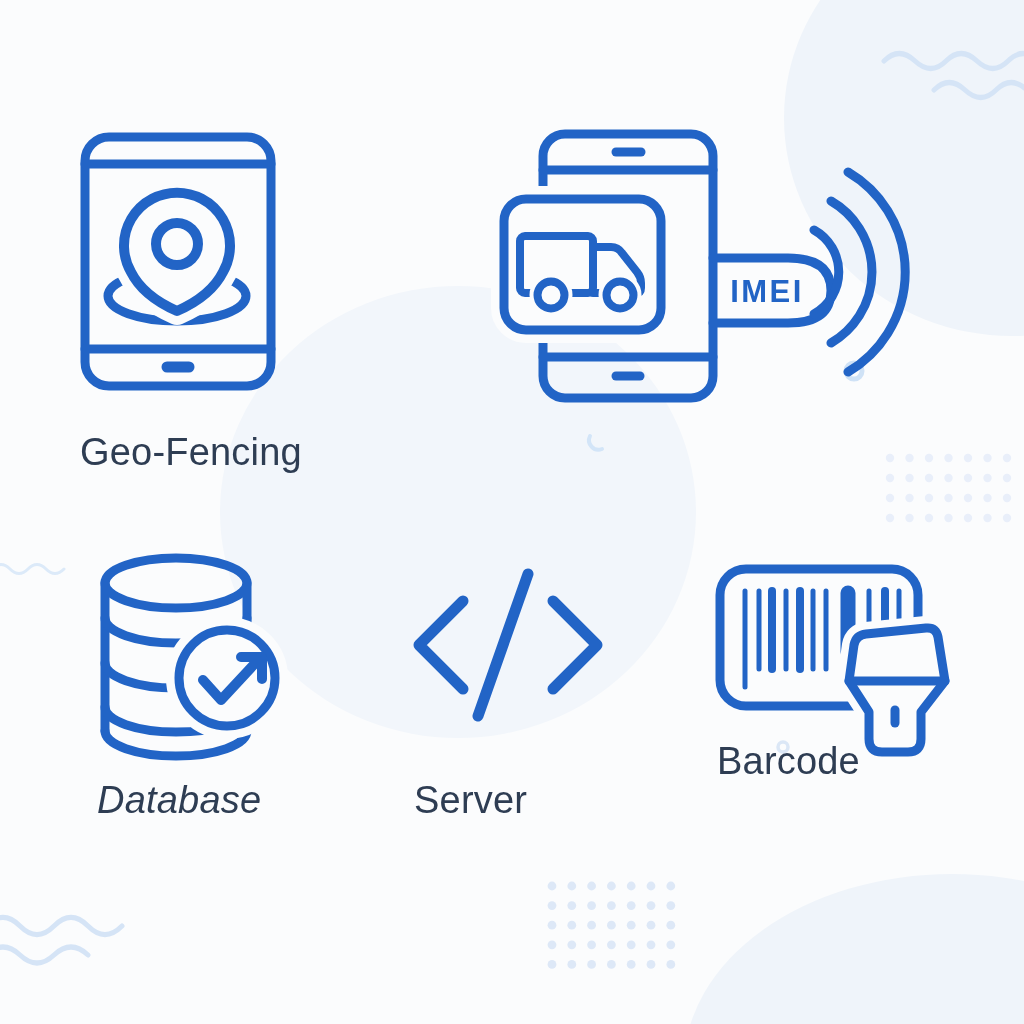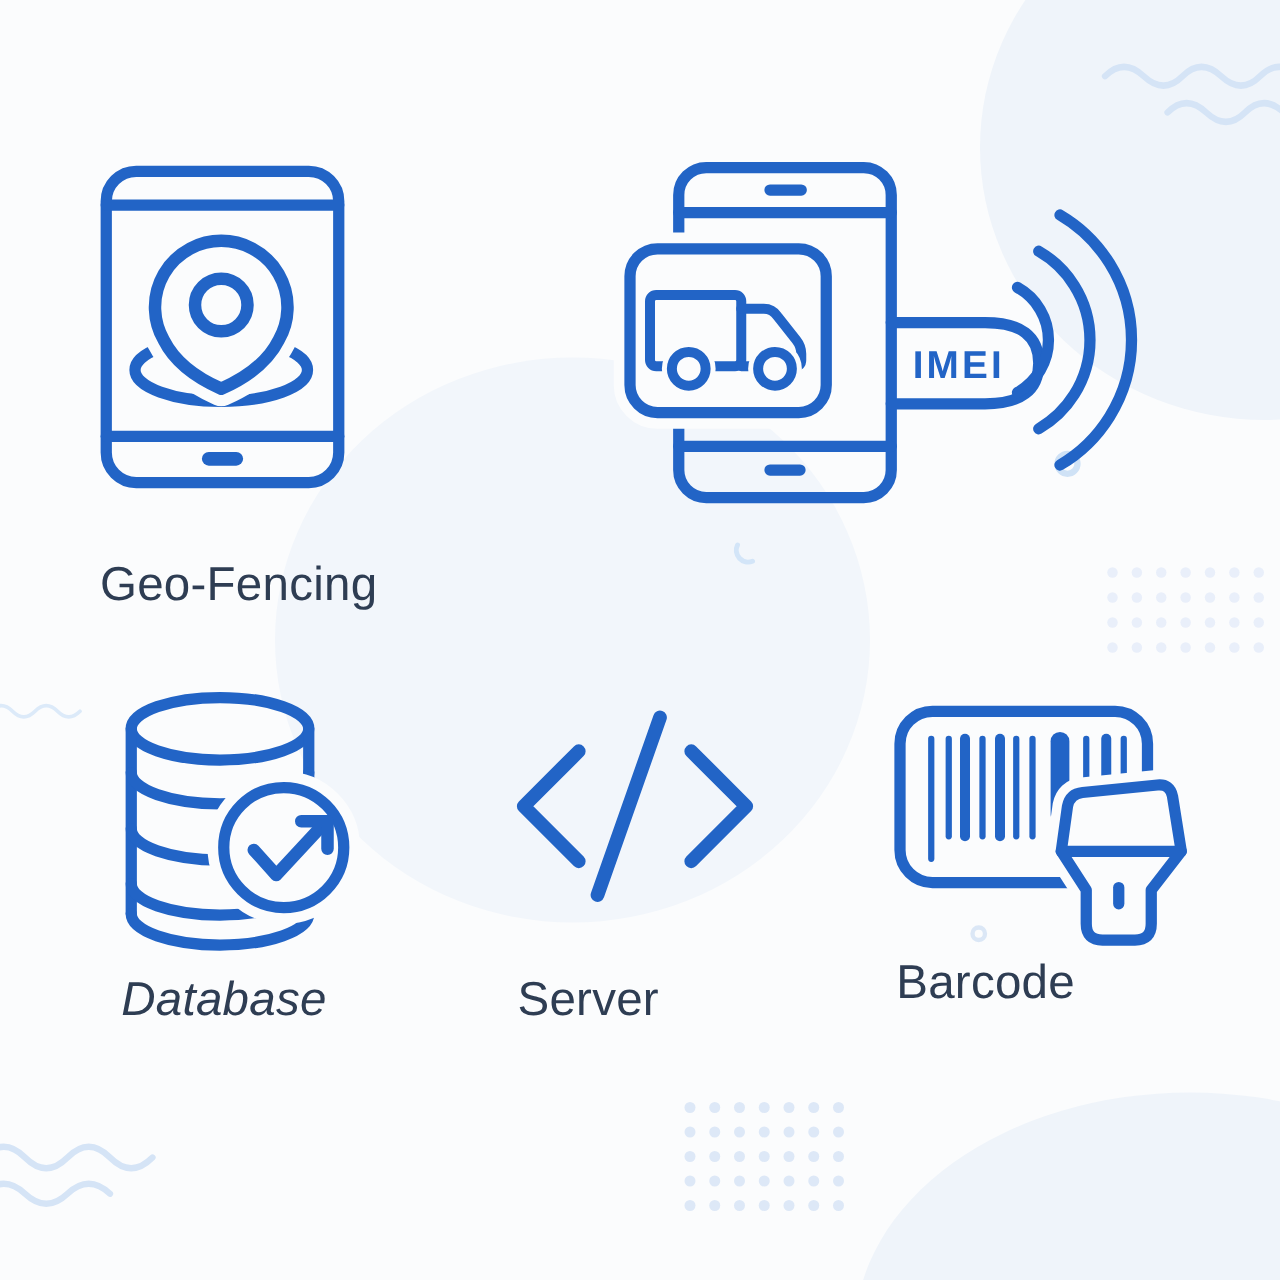--- a/index.html
+++ b/index.html
@@ -2,24 +2,24 @@
 <html><head>
 <meta charset="utf-8">
 <style>
   html,body{margin:0;padding:0;}
   body{width:1024px;height:1024px;overflow:hidden;background:#fbfcfd;position:relative;
        font-family:"Liberation Sans", sans-serif;}
   .stage{position:absolute;inset:0;width:1024px;height:1024px;}
   svg.art{position:absolute;left:0;top:0;width:1024px;height:1024px;display:block;}
   .icon-label{position:absolute;font-size:38px;line-height:1;font-weight:500;
               color:#2e3d53;letter-spacing:0.2px;white-space:nowrap;}
-  #label-geo{left:80px;top:433px;margin-top:16px;}
+  #label-geo{left:80px;top:433px;}
   #label-database{left:97px;top:781px;font-style:italic;}
   #label-server{left:414px;top:781px;}
-  #label-barcode{left:717px;top:767px;text-align:center;}
+  #label-barcode{left:717px;top:742px;text-align:center;}
 </style>
 </head>
 <body>
 
 <div class="stage">
 
 <svg class="art" viewBox="0 0 1024 1024">
 
   <g>
     <ellipse cx="1012" cy="118" rx="228" ry="218" fill="#eff4fa"></ellipse>

